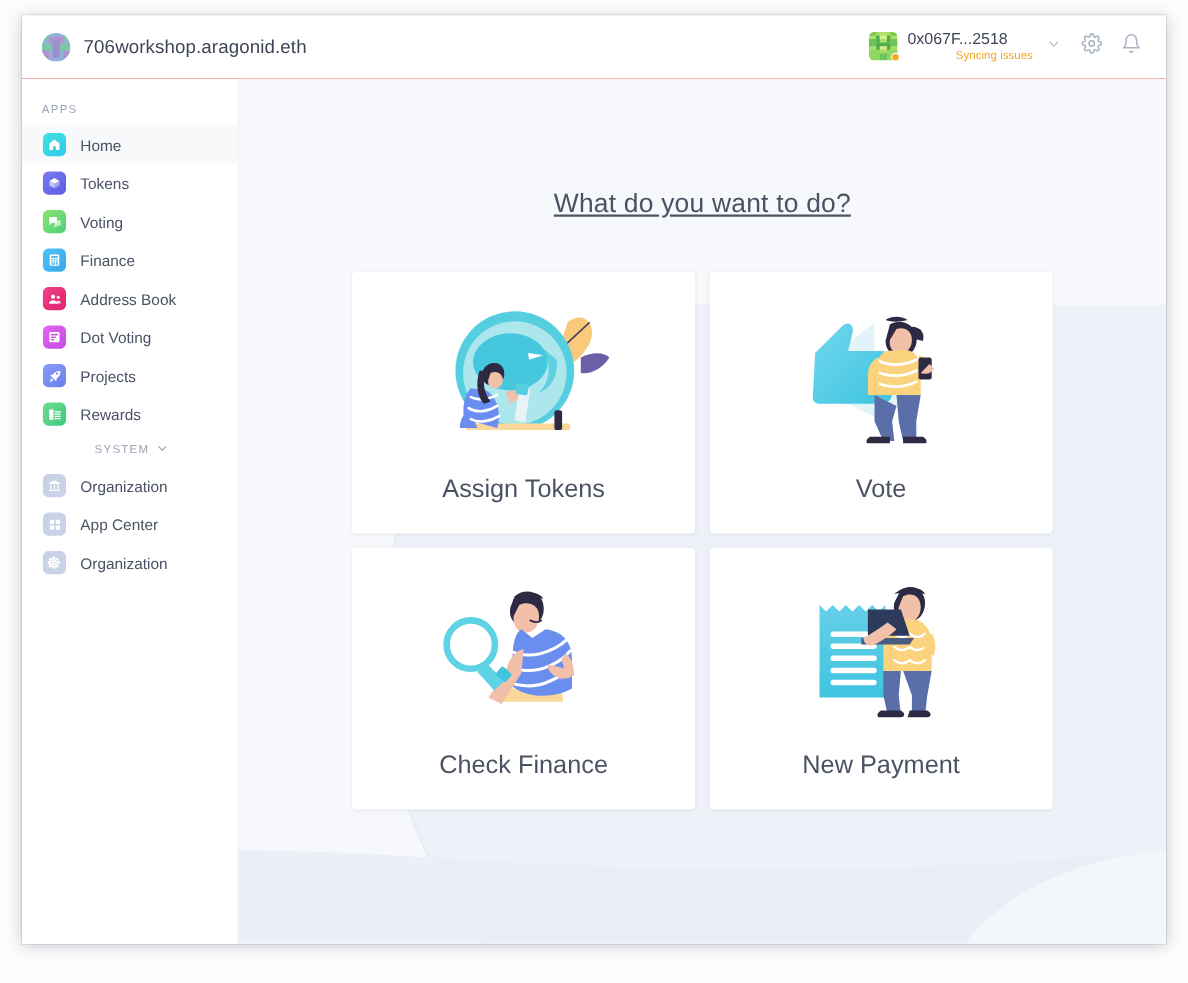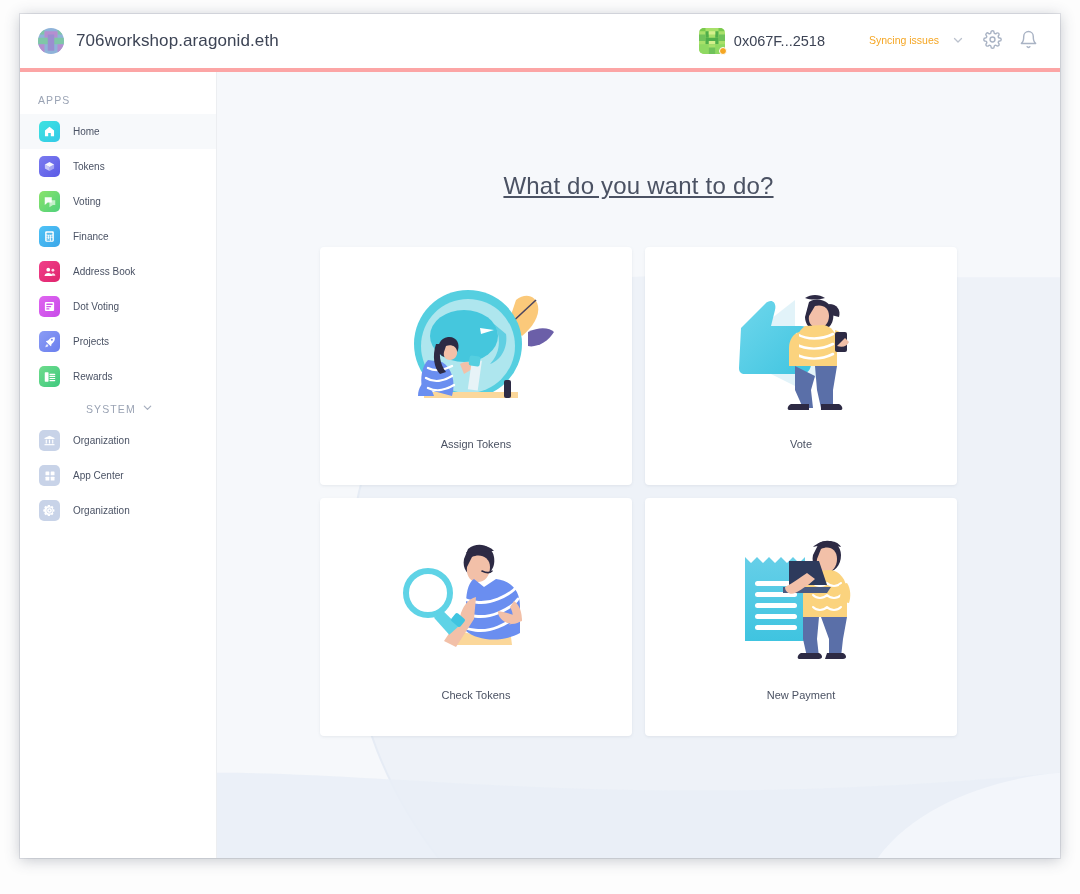--- a/index.html
+++ b/index.html
@@ -16,21 +16,21 @@
     background: #ffffff;
     box-shadow: 0 2px 14px rgba(60,70,90,0.30), 0 0 0 1px rgba(120,130,150,0.18);
     overflow: hidden;
     display: flex; flex-direction: column;
   }
 
   
   .header {
     height: 58px; flex: 0 0 58px;
     background: #ffffff;
-    border-bottom: 4px solid #fca5a5;
+    border-bottom: 1px solid #fca5a5;
     display: flex; align-items: center;
     padding: 0 16px 0 18px;
   }
   .org { display: flex; align-items: center; gap: 12px; }
   .org-avatar {
     width: 26px; height: 26px; border-radius: 50%;
     overflow: hidden; flex: 0 0 26px;
   }
   .org-name {
     font-size: 17px; color: #3d4455; letter-spacing: .1px;
@@ -43,21 +43,21 @@
     padding: 5px 8px 5px 6px; border-radius: 4px; cursor: pointer;
     background: transparent;
   }
   .blockie-wrap { position: relative; width: 26px; height: 26px; flex: 0 0 26px; }
   .blockie { width: 26px; height: 26px; border-radius: 5px; overflow: hidden; display: block; }
   .status-dot {
     position: absolute; right: -2px; bottom: -1px;
     width: 8px; height: 8px; border-radius: 50%;
     background: #f5a623; border: 1.5px solid #fff;
   }
-  .account-text { display: flex; flex-direction: row; line-height: 1.15; }
+  .account-text { display: flex; flex-direction: column; line-height: 1.15; }
   .account-addr { font-size: 14.5px; color: #3d4455; }
   .account-status { font-size: 10.5px; color: #f5a623; margin-top: 1px; margin-left: 44px; }
   .chev { margin-left: 4px; opacity: .75; }
   .icon-btn {
     width: 32px; height: 32px; border-radius: 4px;
     display: flex; align-items: center; justify-content: center; cursor: pointer;
   }
 
   
   .body { flex: 1; display: flex; min-height: 0; }
@@ -73,21 +73,21 @@
   .group-label {
     font-size: 10.5px; letter-spacing: 1.1px; color: #9aa3b4;
     padding: 8px 0 8px 18px; display: flex; align-items: center; gap: 6px;
     text-transform: uppercase;
     text-align: center;
   }
   .group-label.clickable { cursor: pointer; margin-left: 48px; }
   .nav-item {
     display: flex; align-items: center; gap: 13px;
     height: 35px; padding-left: 19px; cursor: pointer;
-    font-size: 10px; color: #4a5264;
+    font-size: 14px; color: #4a5264;
   }
   .nav-item.active { background: #f7f9fb; }
   .nav-icon {
     width: 21px; height: 21px; flex: 0 0 21px;
     border-radius: 5px; display: flex; align-items: center; justify-content: center;
   }
   .nav-icon svg { display: block; }
 
   
   .main {
@@ -113,21 +113,21 @@
   }
   .card {
     background: #ffffff; border-radius: 4px;
     box-shadow: 0 1px 3px rgba(80,95,120,0.10);
     display: flex; flex-direction: column;
     align-items: center; justify-content: center;
     cursor: pointer;
   }
   .card-illu { height: 130px; display: flex; align-items: flex-end; justify-content: center; }
   .card-label {
-    margin-top: 26px; font-size: 11px; color: #4b5263;
+    margin-top: 26px; font-size: 23px; color: #4b5263;
   }
 </style>
 </head>
 <body>
 
 <div class="app-window">
 
   <div class="header">
 
     <div class="org">
@@ -455,21 +455,21 @@
                          M80 74 c10 8 28 10 42 4 c10 -4 16 -8 20 -14
                          M80 88 c10 8 28 10 42 4 c10 -4 16 -8 20 -14" stroke="#ffffff" stroke-width="2.8" fill="none" stroke-linecap="round"></path>
                 <path d="M100 62 c-8 2 -14 10 -16 20 l-16 24 l12 6 l18 -28 z" fill="#f2c0a8"></path>
                 <path d="M138 66 c6 4 8 12 8 20 l-14 4 c6 -2 6 -12 2 -18z" fill="#f2c0a8"></path>
                 <path d="M122 76 c10 2 18 4 24 8 c-2 4 -8 6 -14 4 c-6 -2 -10 -6 -10 -12z" fill="#f2c0a8"></path>
                 <circle cx="52" cy="58" r="22" fill="none" stroke="#5fd3e6" stroke-width="6"></circle>
                 <path d="M66 74 l16 18 l-10 8 l-14 -18z" fill="#5fd3e6" transform="rotate(-4 70 82)"></path>
                 <rect x="76" y="80" width="12" height="10" rx="2" fill="#3fc4e0" transform="rotate(40 82 85)"></rect>
               </svg>
             </div>
-            <div class="card-label">Check Tokens</div>
+            <div class="card-label">Check Finance</div>
           </div>
 
           <div class="card">
             <div class="card-illu">
               <svg width="200" height="128" viewBox="0 0 200 128">
                 <defs>
                   <linearGradient id="npDoc" x1="0" y1="0" x2="0" y2="1">
                     <stop offset="0" stop-color="#66cfe8"></stop>
                     <stop offset="1" stop-color="#3fc4e0"></stop>
                   </linearGradient>

